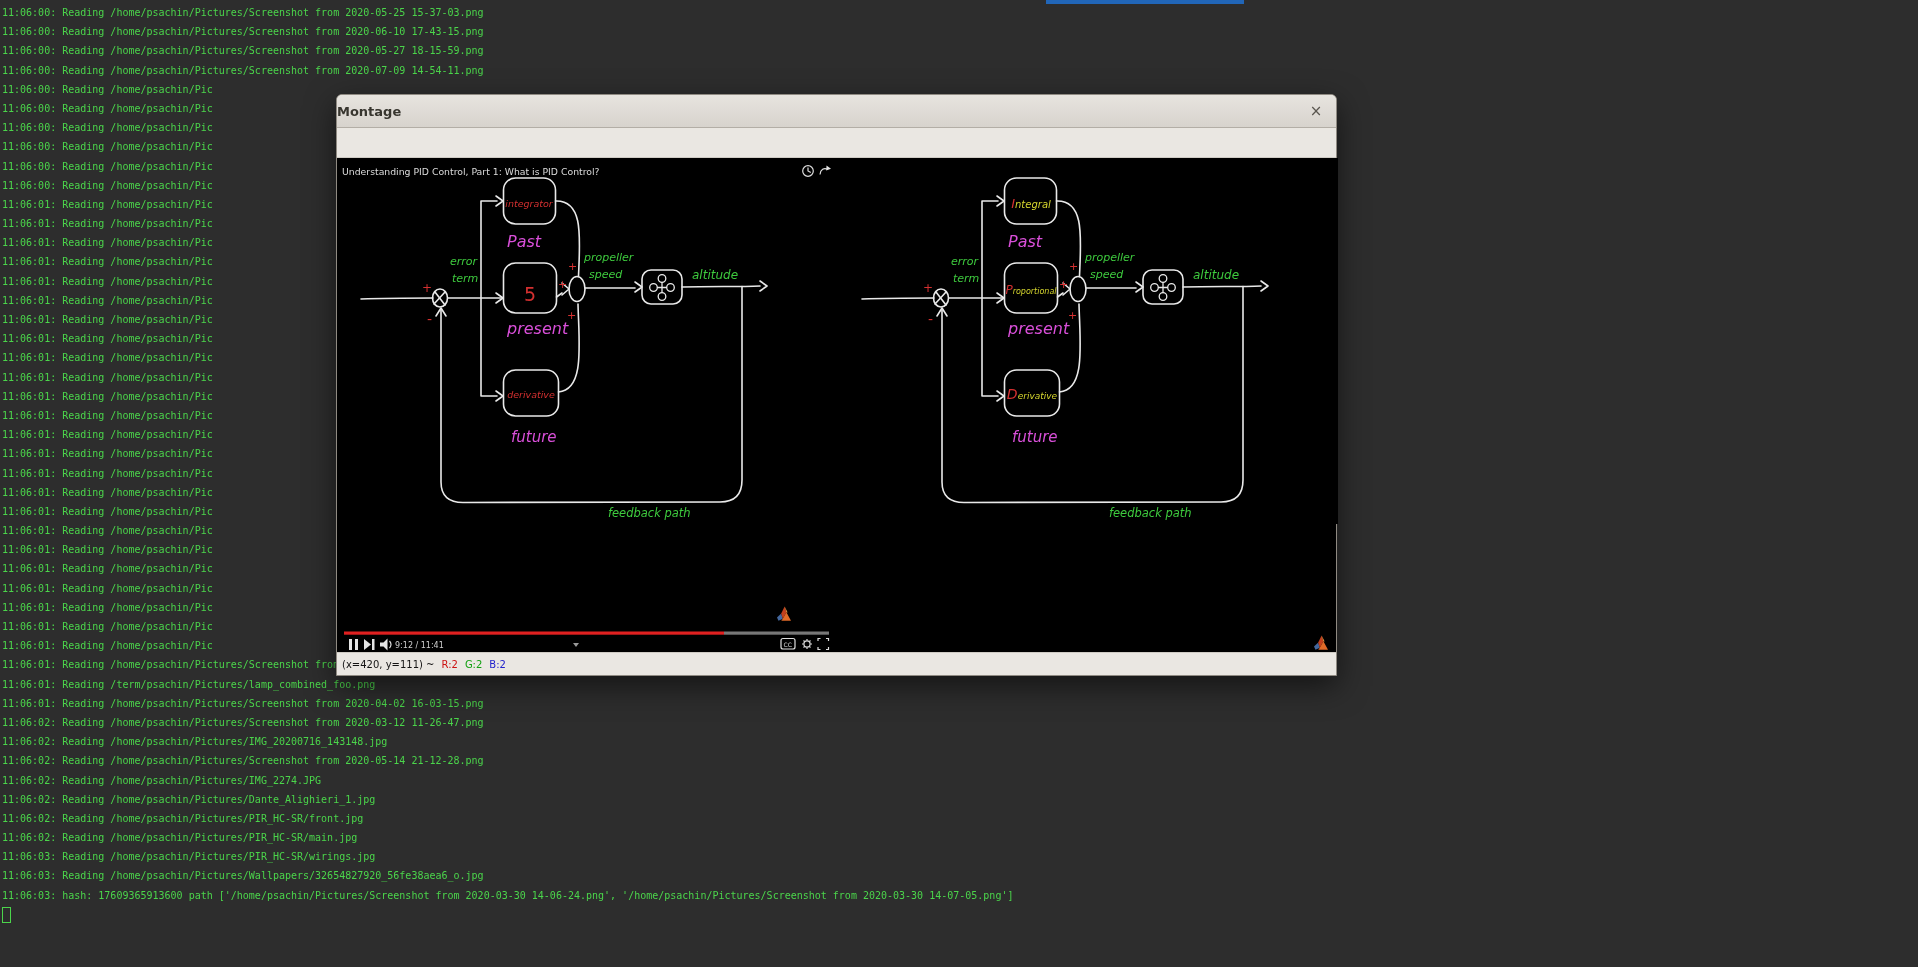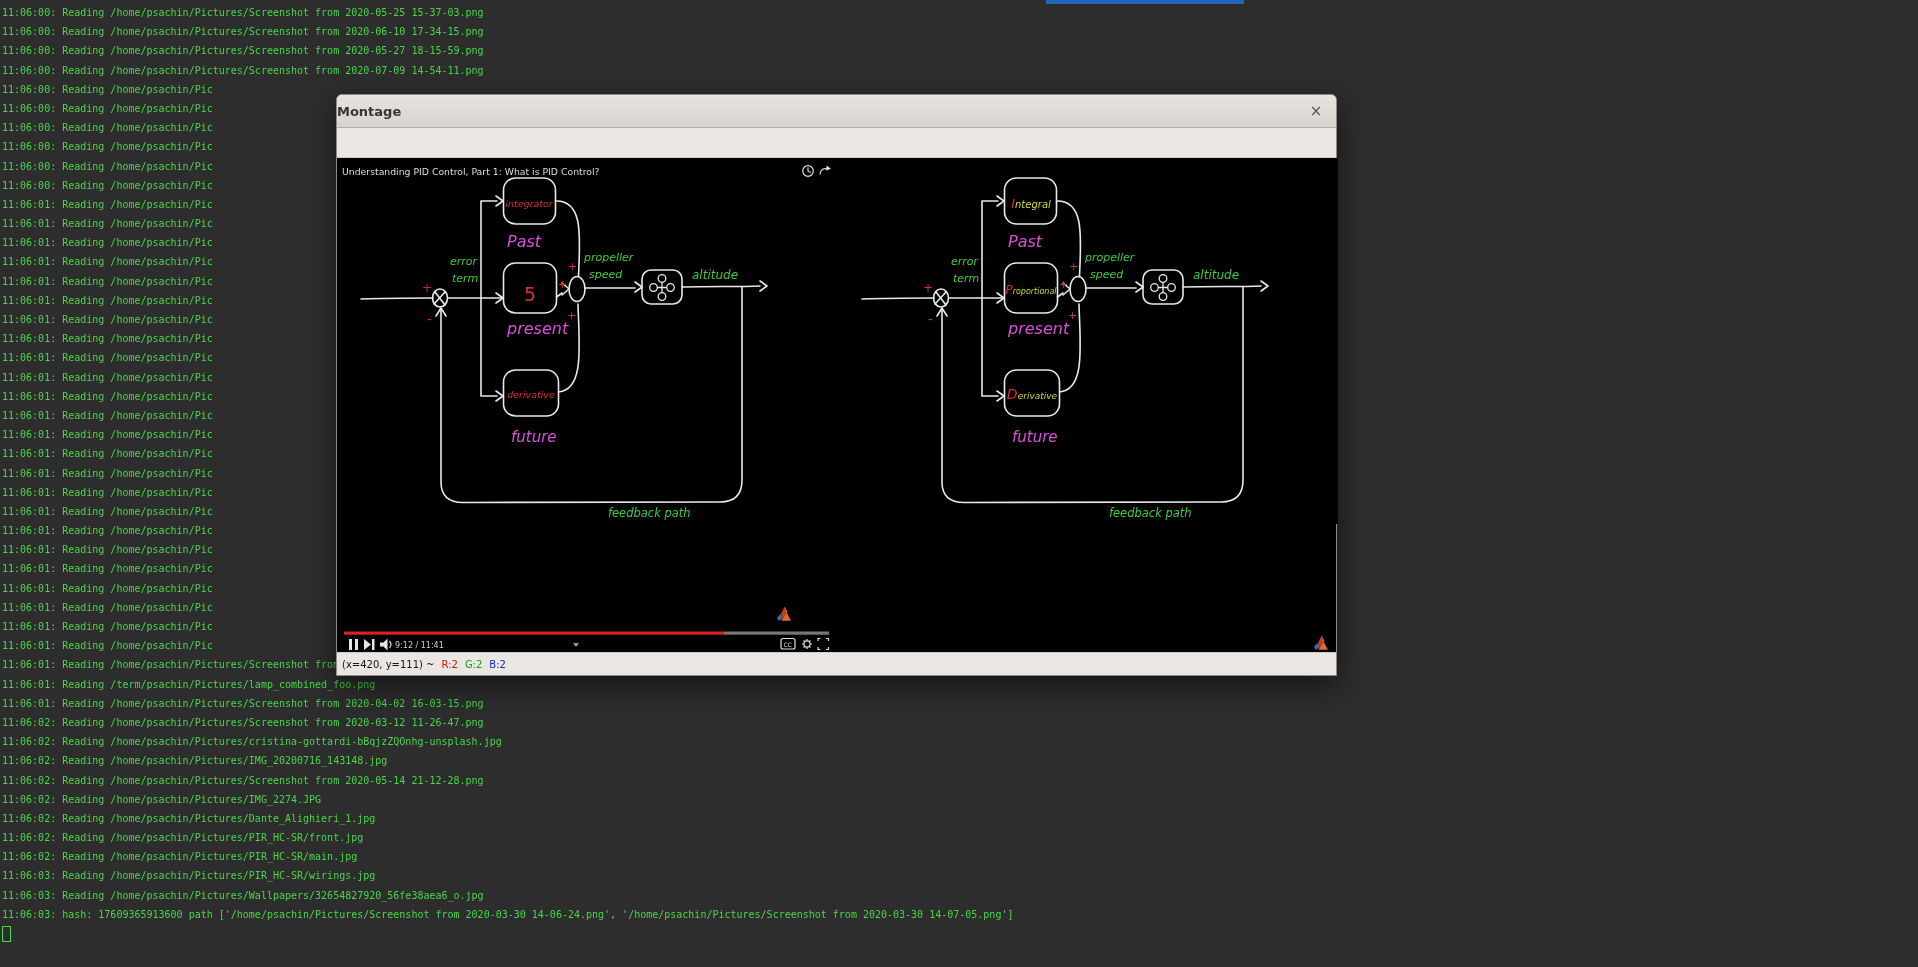--- a/index.html
+++ b/index.html
@@ -48,21 +48,21 @@
 </style>
 </head>
 <body>
 
 <div id="accent-bar"></div>
 
 <div id="terminal">
   <div id="term-lines">
 
   <div class="term-line">11:06:00: Reading /home/psachin/Pictures/Screenshot from 2020-05-25 15-37-03.png</div>
-      <div class="term-line">11:06:00: Reading /home/psachin/Pictures/Screenshot from 2020-06-10 17-34-15.png</div>
+      <div class="term-line">11:06:00: Reading /home/psachin/Pictures/Screenshot from 2020-06-10 17-43-15.png</div>
       <div class="term-line">11:06:00: Reading /home/psachin/Pictures/Screenshot from 2020-05-27 18-15-59.png</div>
       <div class="term-line">11:06:00: Reading /home/psachin/Pictures/Screenshot from 2020-07-09 14-54-11.png</div>
       <div class="term-line">11:06:00: Reading /home/psachin/Pic</div>
       <div class="term-line">11:06:00: Reading /home/psachin/Pic</div>
       <div class="term-line">11:06:00: Reading /home/psachin/Pic</div>
       <div class="term-line">11:06:00: Reading /home/psachin/Pic</div>
       <div class="term-line">11:06:00: Reading /home/psachin/Pic</div>
       <div class="term-line">11:06:00: Reading /home/psachin/Pic</div>
       <div class="term-line">11:06:01: Reading /home/psachin/Pic</div>
       <div class="term-line">11:06:01: Reading /home/psachin/Pic</div>
@@ -85,21 +85,20 @@
       <div class="term-line">11:06:01: Reading /home/psachin/Pic</div>
       <div class="term-line">11:06:01: Reading /home/psachin/Pic</div>
       <div class="term-line">11:06:01: Reading /home/psachin/Pic</div>
       <div class="term-line">11:06:01: Reading /home/psachin/Pic</div>
       <div class="term-line">11:06:01: Reading /home/psachin/Pic</div>
       <div class="term-line">11:06:01: Reading /home/psachin/Pic</div>
       <div class="term-line">11:06:01: Reading /home/psachin/Pictures/Screenshot from 2020-06-01 12-27-26.png</div>
       <div class="term-line">11:06:01: Reading /term/psachin/Pictures/lamp_combined_foo.png</div>
       <div class="term-line">11:06:01: Reading /home/psachin/Pictures/Screenshot from 2020-04-02 16-03-15.png</div>
       <div class="term-line">11:06:02: Reading /home/psachin/Pictures/Screenshot from 2020-03-12 11-26-47.png</div>
-      <div class="term-line">11:06:02: Reading /home/psachin/Pictures/cristina-gottardi-bBqjzZQOnhg-unsplash.jpg</div>
       <div class="term-line">11:06:02: Reading /home/psachin/Pictures/IMG_20200716_143148.jpg</div>
       <div class="term-line">11:06:02: Reading /home/psachin/Pictures/Screenshot from 2020-05-14 21-12-28.png</div>
       <div class="term-line">11:06:02: Reading /home/psachin/Pictures/IMG_2274.JPG</div>
       <div class="term-line">11:06:02: Reading /home/psachin/Pictures/Dante_Alighieri_1.jpg</div>
       <div class="term-line">11:06:02: Reading /home/psachin/Pictures/PIR_HC-SR/front.jpg</div>
       <div class="term-line">11:06:02: Reading /home/psachin/Pictures/PIR_HC-SR/main.jpg</div>
       <div class="term-line">11:06:03: Reading /home/psachin/Pictures/PIR_HC-SR/wirings.jpg</div>
       <div class="term-line">11:06:03: Reading /home/psachin/Pictures/Wallpapers/32654827920_56fe38aea6_o.jpg</div>
       <div class="term-line">11:06:03: hash: 17609365913600 path ['/home/psachin/Pictures/Screenshot from 2020-03-30 14-06-24.png', '/home/psachin/Pictures/Screenshot from 2020-03-30 14-07-05.png']</div>
     </div>

